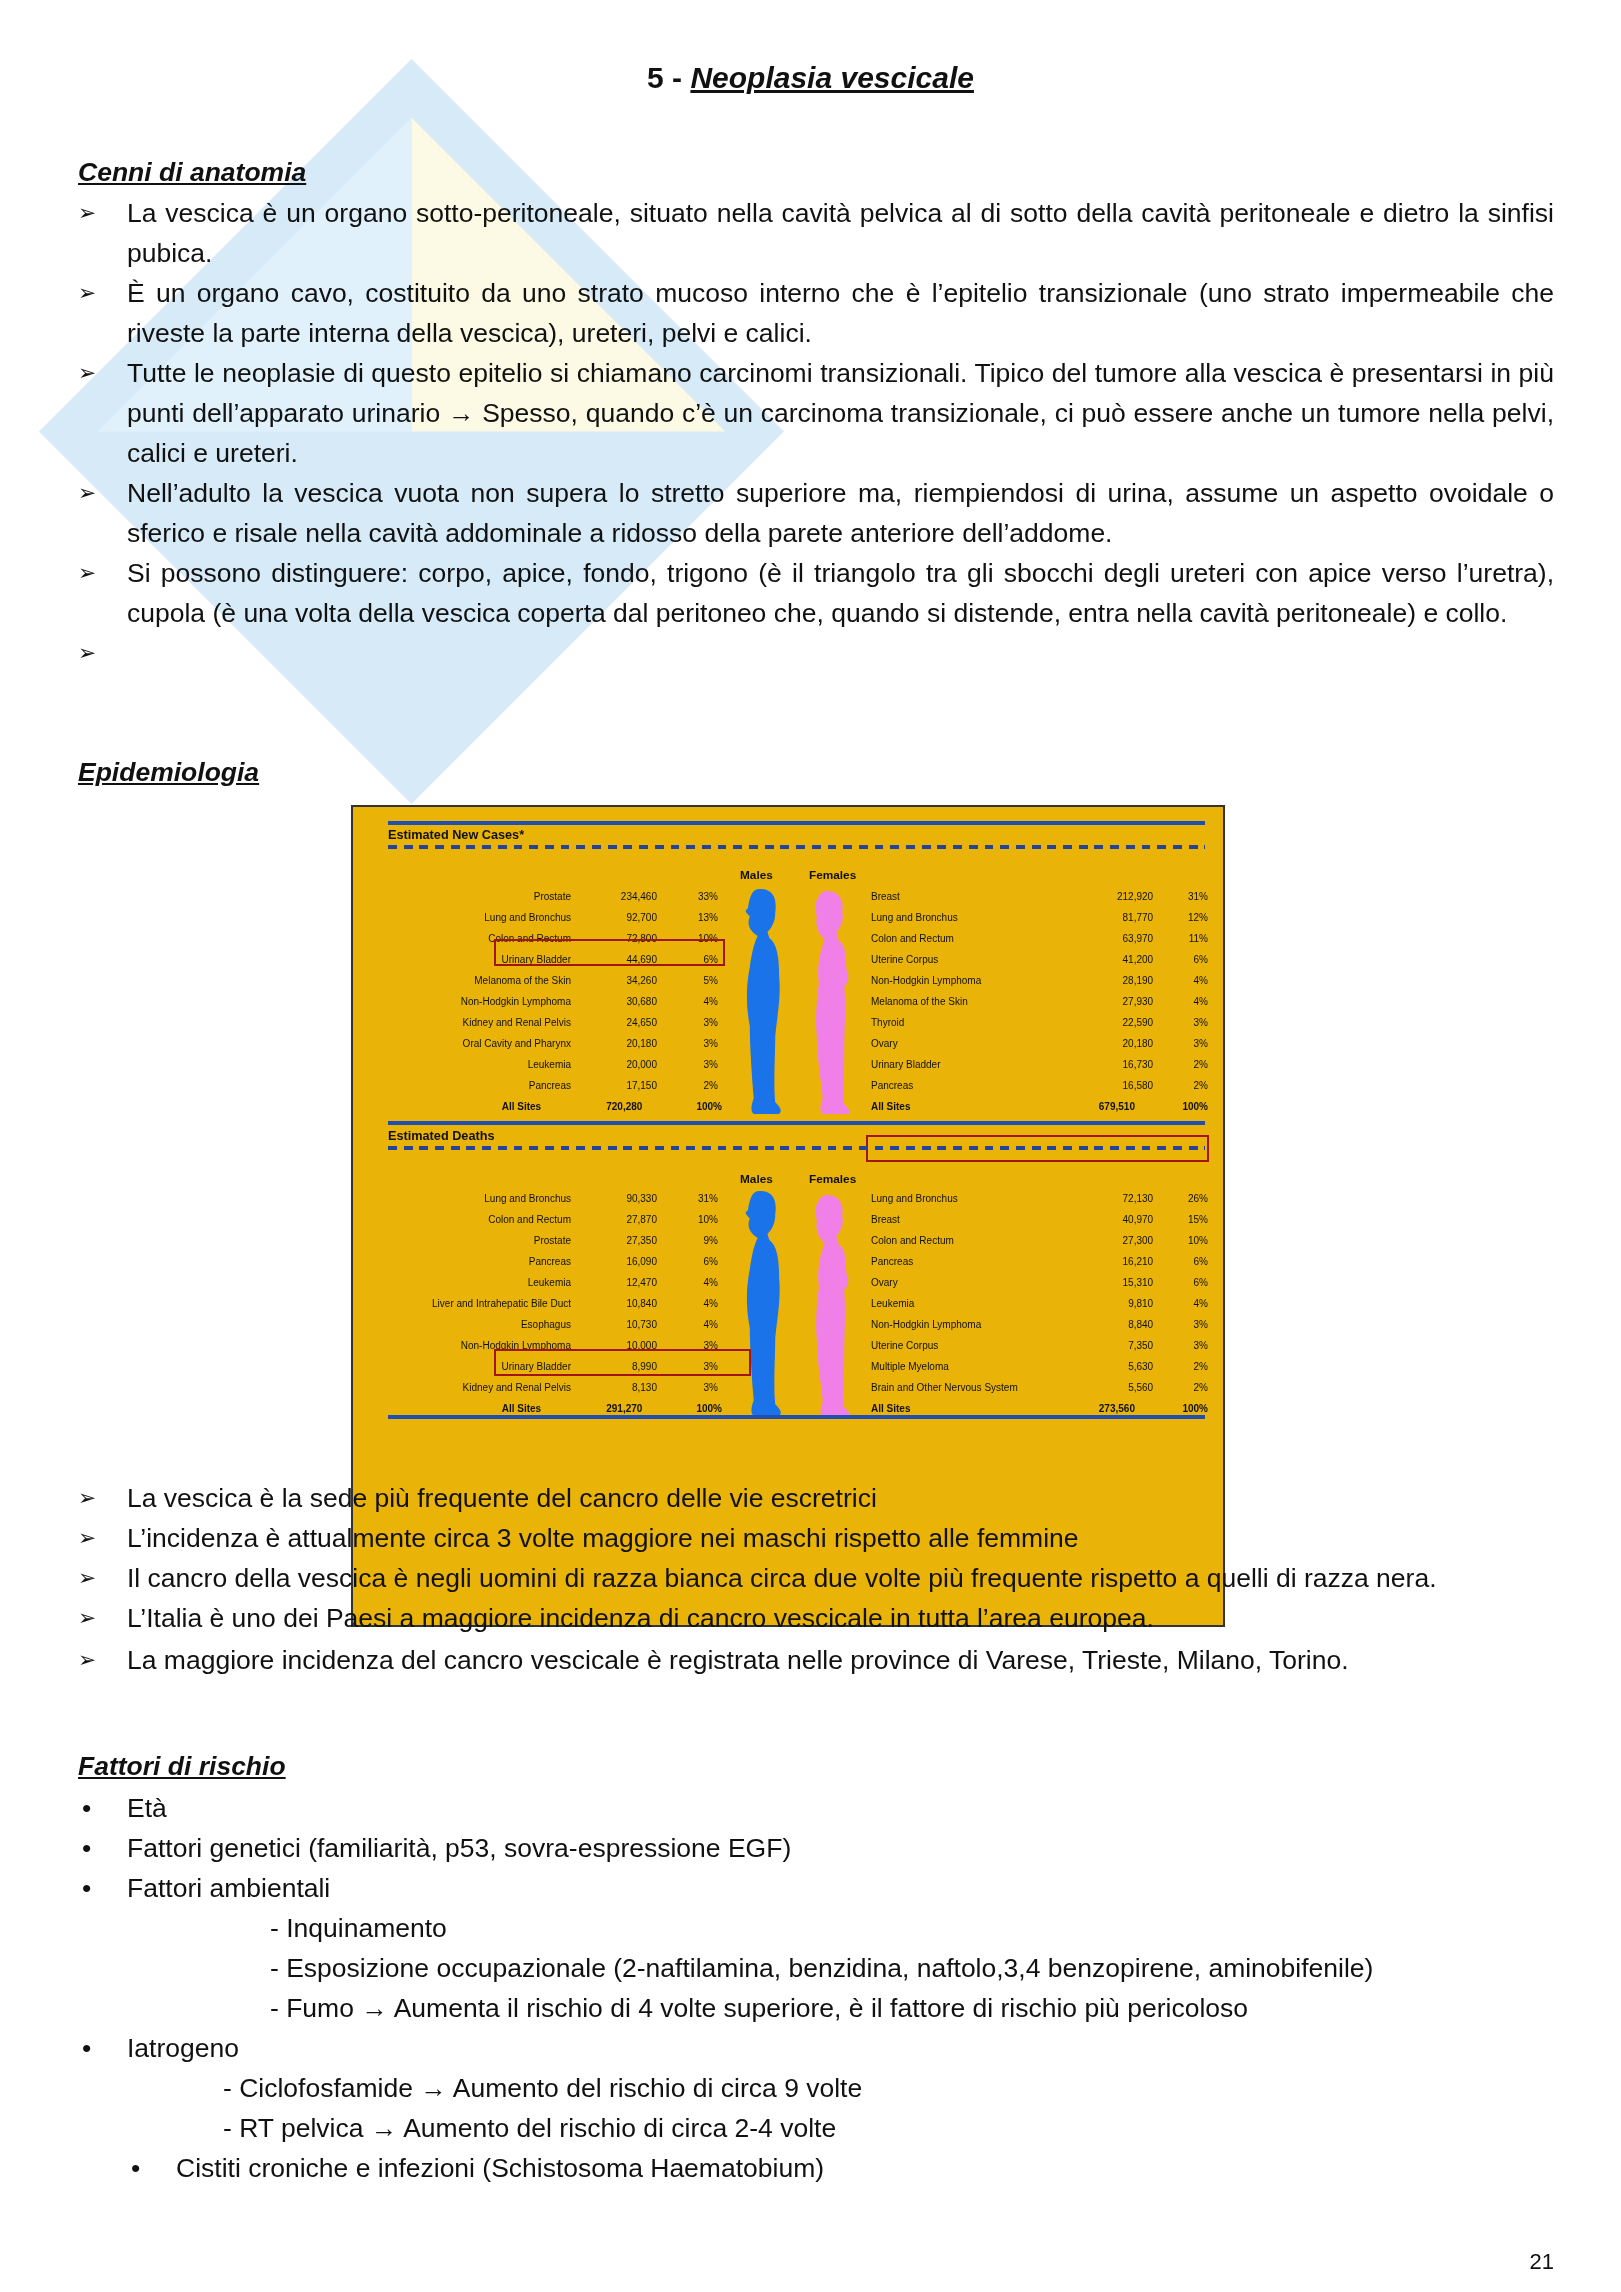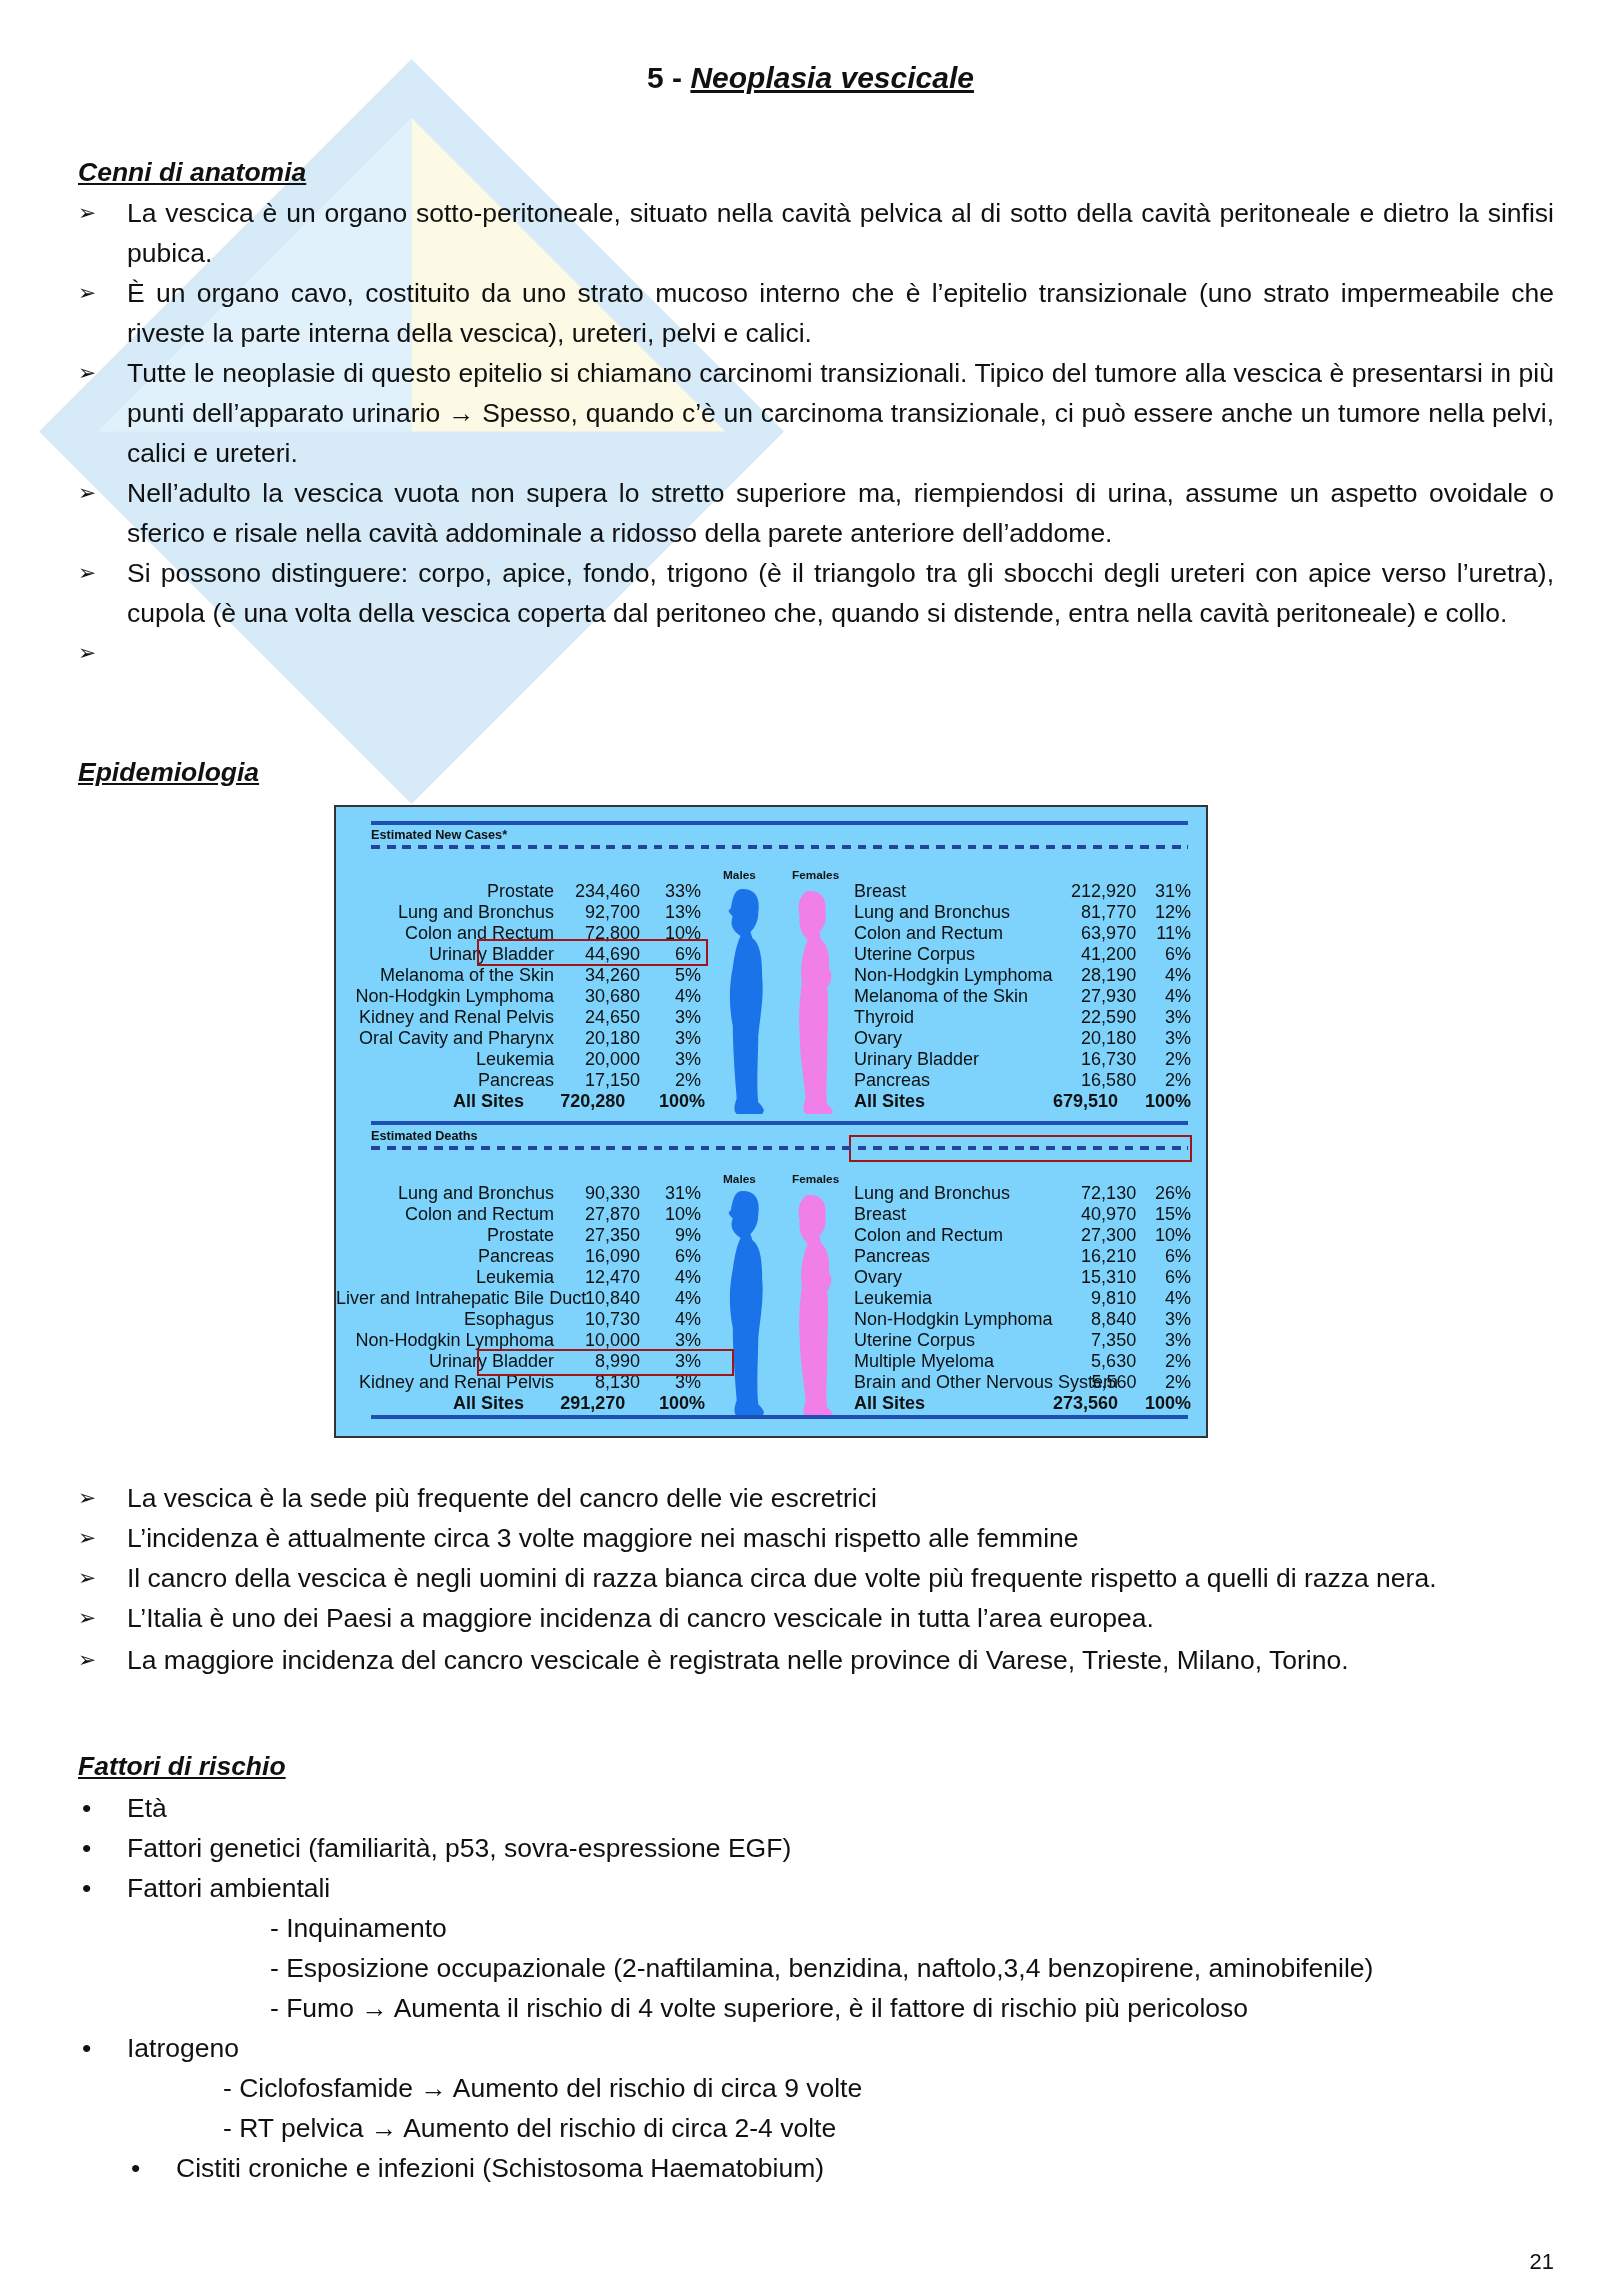--- a/index.html
+++ b/index.html
@@ -33,34 +33,34 @@
   .dot-item { position: relative; padding-left: 49px; }
   .dot-item .dot { position: absolute; left: 3.9px; top: 0; }
   .sub1 { padding-left: 192px; }
   .sub2 { padding-left: 145px; }
   .dot-item.indented { padding-left: 98px; }
   .dot-item.indented .dot { left: 53px; }
   .page-number { position: absolute; right: 67px; top: 2249px; font-size: 22px; }
 
   
   .figure {
-    position: absolute; left: 334px; top: 805px; width: 874px; height: 633px;
-    border: 2px solid #333; background: #7dd3fc; font-size: 11.8px;
+    position: absolute; left: 351px; top: 805px; width: 874px; height: 822px;
+    border: 2px solid #333; background: #eab308; font-size: 11.8px;
   }
   .fig-section { position: absolute; left: 35px; right: 17.6px; }
   .fig-section .topline { height: 3.9px; background: #1f4fb3; }
   .fig-section .sec-title { font-weight: bold; font-size: 12.7px; margin-top: 3.9px; }
   .fig-section .dashline {
     height: 3.9px; margin-top: 2.9px;
     background: repeating-linear-gradient(90deg, #23449a 0 8.8px, transparent 8.8px 15.7px);
   }
   .hdr { position: absolute; font-weight: bold; font-size: 11.8px; }
   .tbl-left { position: absolute; width: 369px; }
   .tbl-right { position: absolute; width: 337px; }
-  .row { height: 21px; display: flex; align-items: flex-end; font-size: 18px; white-space: nowrap; }
+  .row { height: 21px; display: flex; align-items: flex-end; font-size: 10px; white-space: nowrap; }
   .tbl-left .site { width: 218px; text-align: right; }
   .tbl-left .cnt { width: 86px; text-align: right; }
   .tbl-left .pct { width: 61px; text-align: right; }
   .tbl-right .site { width: 216px; text-align: left; }
   .tbl-right .cnt { width: 67px; text-align: right; }
   .tbl-right .pct { width: 55px; text-align: right; }
   .row.total { font-weight: bold; gap: 27px; }
   .highlight { position: absolute; border: 2.9px solid #a31515; }
   .silhouette { position: absolute; }
   .bottomline { position: absolute; left: 35px; right: 17.6px; height: 3.9px; background: #1f4fb3; }

